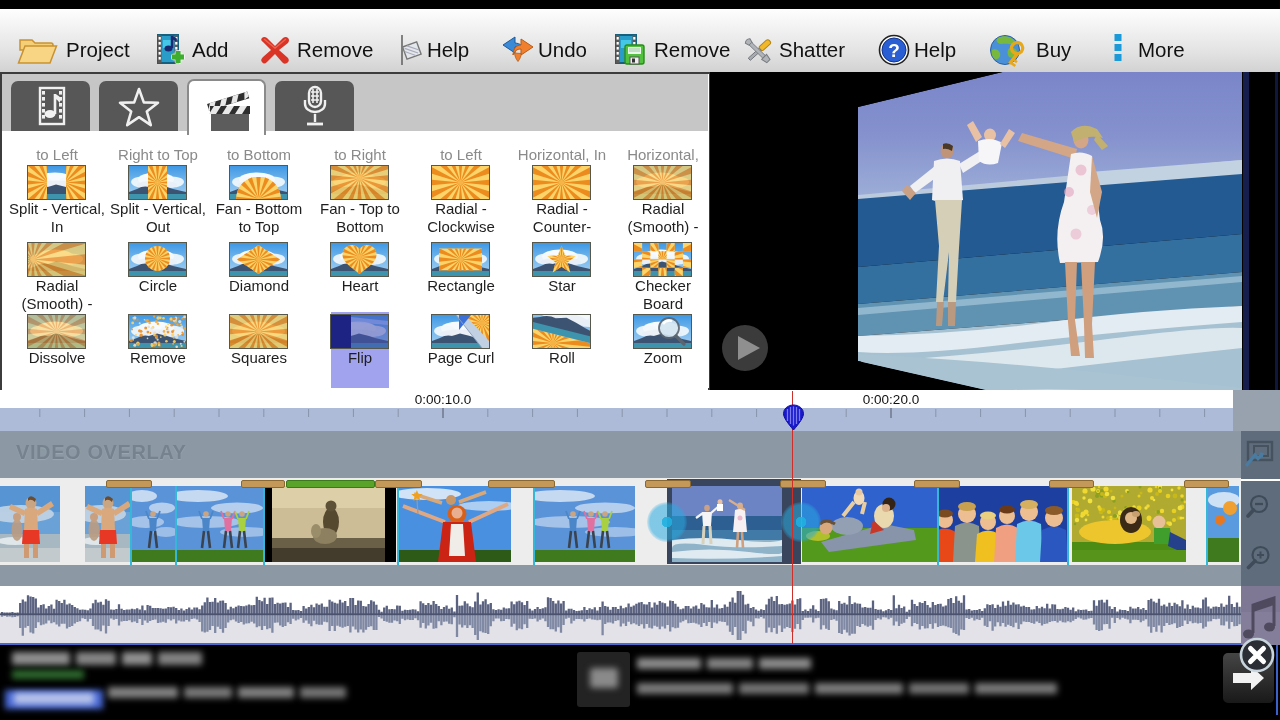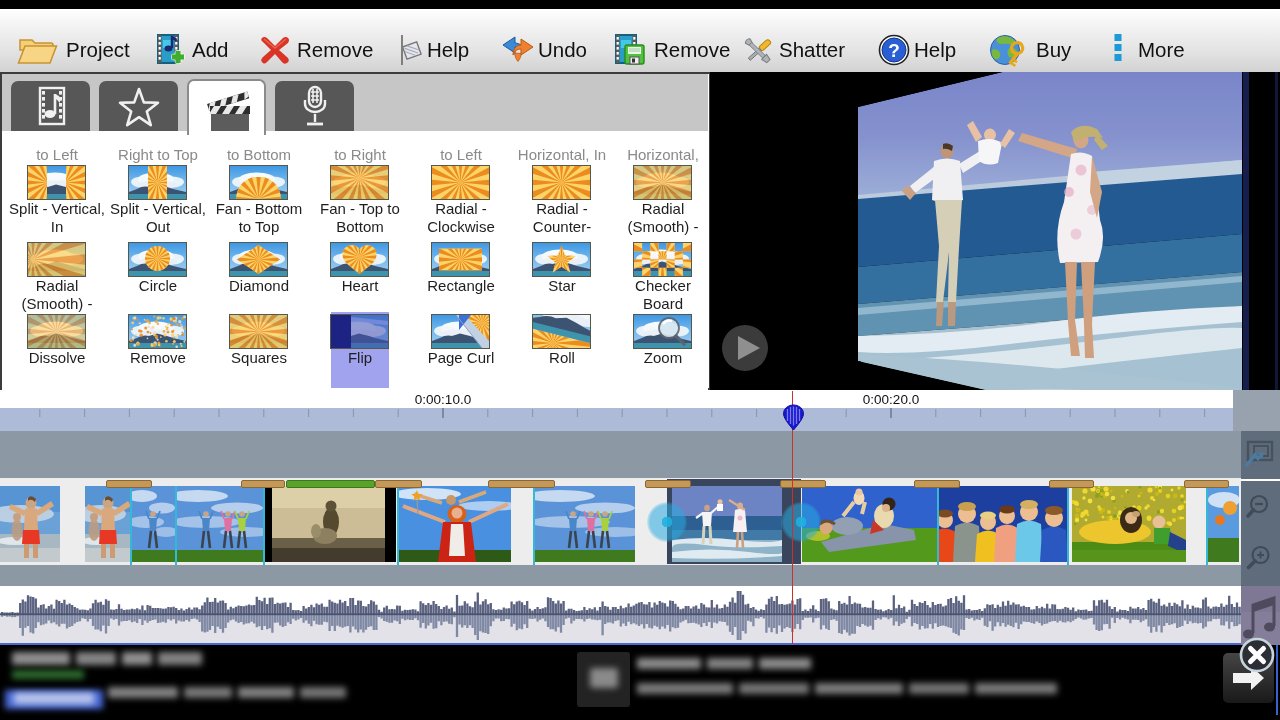--- a/index.html
+++ b/index.html
@@ -639,20 +639,21 @@
       <rect x="890.3" y="18" width="1.4" height="10" fill="#6a7488"></rect>
       <rect x="935.3" y="19" width="1" height="8" fill="#8894a8"></rect>
       <rect x="980.1" y="19" width="1" height="8" fill="#8894a8"></rect>
       <rect x="1024.9" y="19" width="1" height="8" fill="#8894a8"></rect>
       <rect x="1069.7" y="19" width="1" height="8" fill="#8894a8"></rect>
       <rect x="1114.5" y="19" width="1" height="8" fill="#8894a8"></rect>
       <rect x="1159.3" y="19" width="1" height="8" fill="#8894a8"></rect>
       <rect x="1204.1" y="19" width="1" height="8" fill="#8894a8"></rect>
     </svg>
 <div class="oband"></div>
+    <div class="otext">VIDEO OVERLAY</div>
 <div class="track"></div>
 <svg class="clip" style="left:0px;top:486px" width="60" height="76" viewBox="0 0 60 76">
       <rect width="60" height="76" fill="#6aa2d8"></rect>
 <rect width="60" height="26" fill="#5694d4"></rect>
 <ellipse cx="21" cy="28" rx="33" ry="9" fill="#c3d4e4" opacity=".9"></ellipse>
 <rect y="48" width="60" height="28" fill="#a8b8c2"></rect>
 <rect y="62" width="60" height="14" fill="#c2cacd"></rect>
 <ellipse cx="15" cy="55" rx="18" ry="4" fill="#e4ecf0" opacity=".9"></ellipse>
 <ellipse cx="17" cy="44" rx="5.5" ry="11" fill="#bb9c82" opacity=".9"></ellipse>
 <circle cx="17" cy="31" r="4" fill="#c8a080"></circle>

